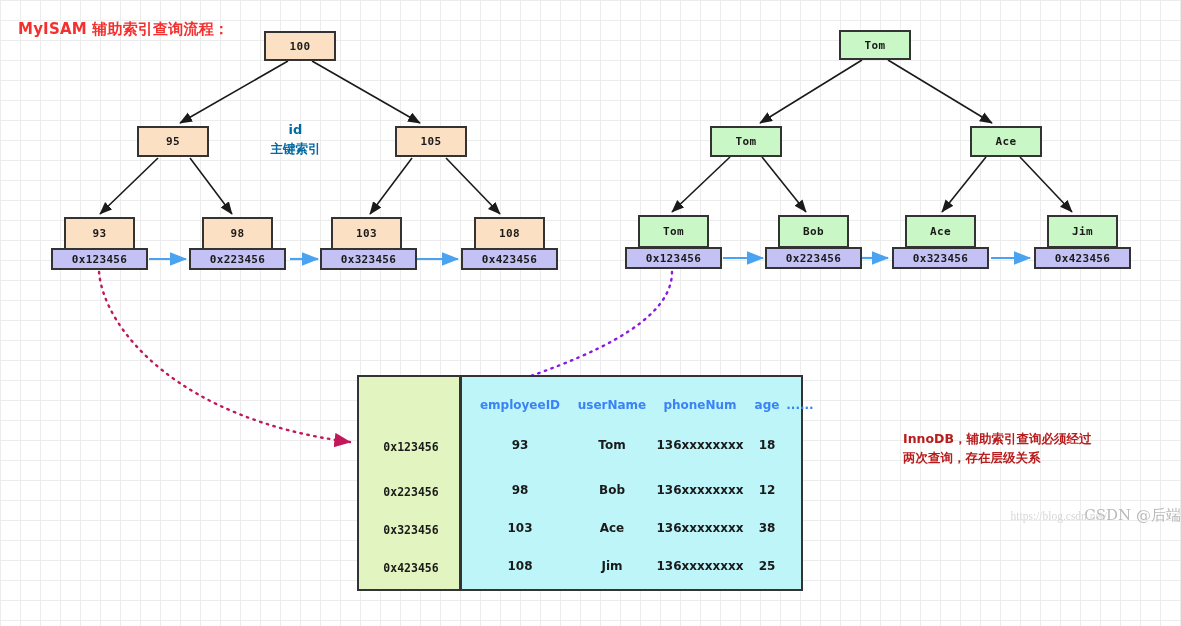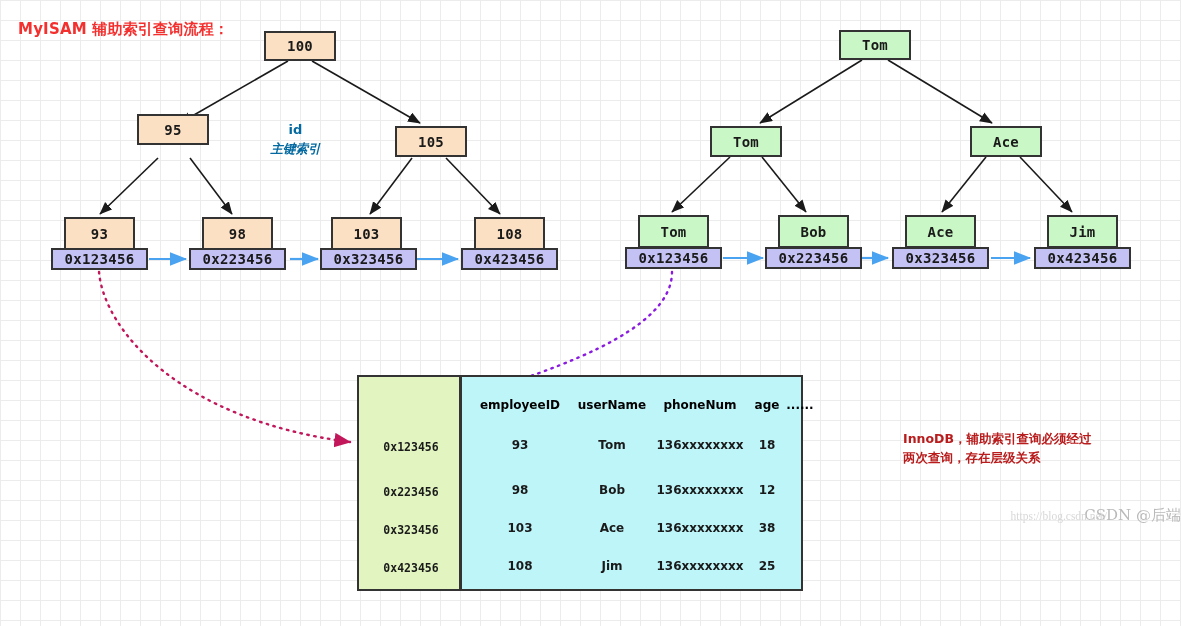--- a/index.html
+++ b/index.html
@@ -21,54 +21,54 @@
     position:absolute;left:18px;top:20px;
     font-size:15px;font-weight:bold;color:#f4302f;
     letter-spacing:.2px;white-space:nowrap;
   }
 
   
   .node{
     position:absolute;box-sizing:border-box;
     border:2px solid #333333;
     display:flex;align-items:center;justify-content:center;
-    font-size:14px;font-weight:bold;color:#1a1a1a;
+    font-size:11px;font-weight:bold;color:#1a1a1a;
     font-family:"DejaVu Sans Mono","Liberation Mono",monospace;
     letter-spacing:.3px;
   }
   .peach{background:#fbe0c3;}
   .green{background:#c9f7c5;}
   .ptr{background:#c4c2f5;}
 
   .idx-label{
     position:absolute;text-align:center;
     color:#0369a1;font-weight:bold;line-height:1.45;
     font-size:12.5px;white-space:nowrap;
   }
   .idx-label .eng{font-size:13px;}
-  .idx-label .cn{font-size:12.5px;font-style:italic;}
+  .idx-label .cn{font-size:12.5px;}
 
   
   .tbl-wrap{position:absolute;left:357px;top:375px;}
   .tbl-left{
     position:absolute;left:0;top:0;width:104px;height:216px;
     box-sizing:border-box;background:#e2f5c0;border:2px solid #333333;
   }
   .tbl-right{
     position:absolute;left:103px;top:0;width:343px;height:216px;
     box-sizing:border-box;background:#bdf5f9;border:2px solid #333333;
   }
   .tbl-left .cellv{
     position:absolute;left:0;width:104px;text-align:center;
     font-size:11.5px;font-weight:bold;color:#1a1a1a;
     font-family:"DejaVu Sans Mono","Liberation Mono",monospace;
   }
   .hdr-row{position:absolute;left:103px;top:0;width:343px;height:216px;}
   .hcell{
-    position:absolute;top:23px;font-size:12px;font-weight:bold;color:#000000;
+    position:absolute;top:23px;font-size:12px;font-weight:bold;color:#3b82f6;
     text-align:center;white-space:nowrap;
   }
   .dcell{
     position:absolute;font-size:12px;font-weight:bold;color:#1a1a1a;
     text-align:center;white-space:nowrap;
     font-family:"DejaVu Sans","Liberation Sans",sans-serif;
   }
 
   .note{
     position:absolute;font-weight:bold;line-height:1.5;white-space:pre-line;
@@ -141,21 +141,21 @@
 
     <path d="M99,272 C104,330 180,420 350,442" stroke="#c2185b" stroke-width="2.4" fill="none" stroke-dasharray="1.5 5.5" stroke-linecap="round" marker-end="url(#ah-red)"></path>
 
     <path d="M672,272 C672,330 560,372 412,412" stroke="#8a1ae0" stroke-width="2.4" fill="none" stroke-dasharray="1.5 5.5" stroke-linecap="round" marker-end="url(#ah-purple)"></path>
   </svg>
 
   <div class="title">MyISAM 辅助索引查询流程：</div>
 
   <div class="node peach" style="left:264px;top:31px;width:72px;height:30px;">100</div>
 
-  <div class="node peach" style="left:137px;top:114px;width:72px;height:31px;">95</div>
+  <div class="node peach" style="left:137px;top:126px;width:72px;height:31px;">95</div>
   <div class="node peach" style="left:395px;top:126px;width:72px;height:31px;">105</div>
 
   <div class="idx-label" style="left:248px;top:121px;width:95px;">
     <div class="eng">id</div>
     <div class="cn">主键索引</div>
   </div>
 
   <div class="node peach" style="left:64px;top:217px;width:71px;height:33px;">93</div>
   <div class="node peach" style="left:202px;top:217px;width:71px;height:33px;">98</div>
   <div class="node peach" style="left:331px;top:217px;width:71px;height:33px;">103</div>

